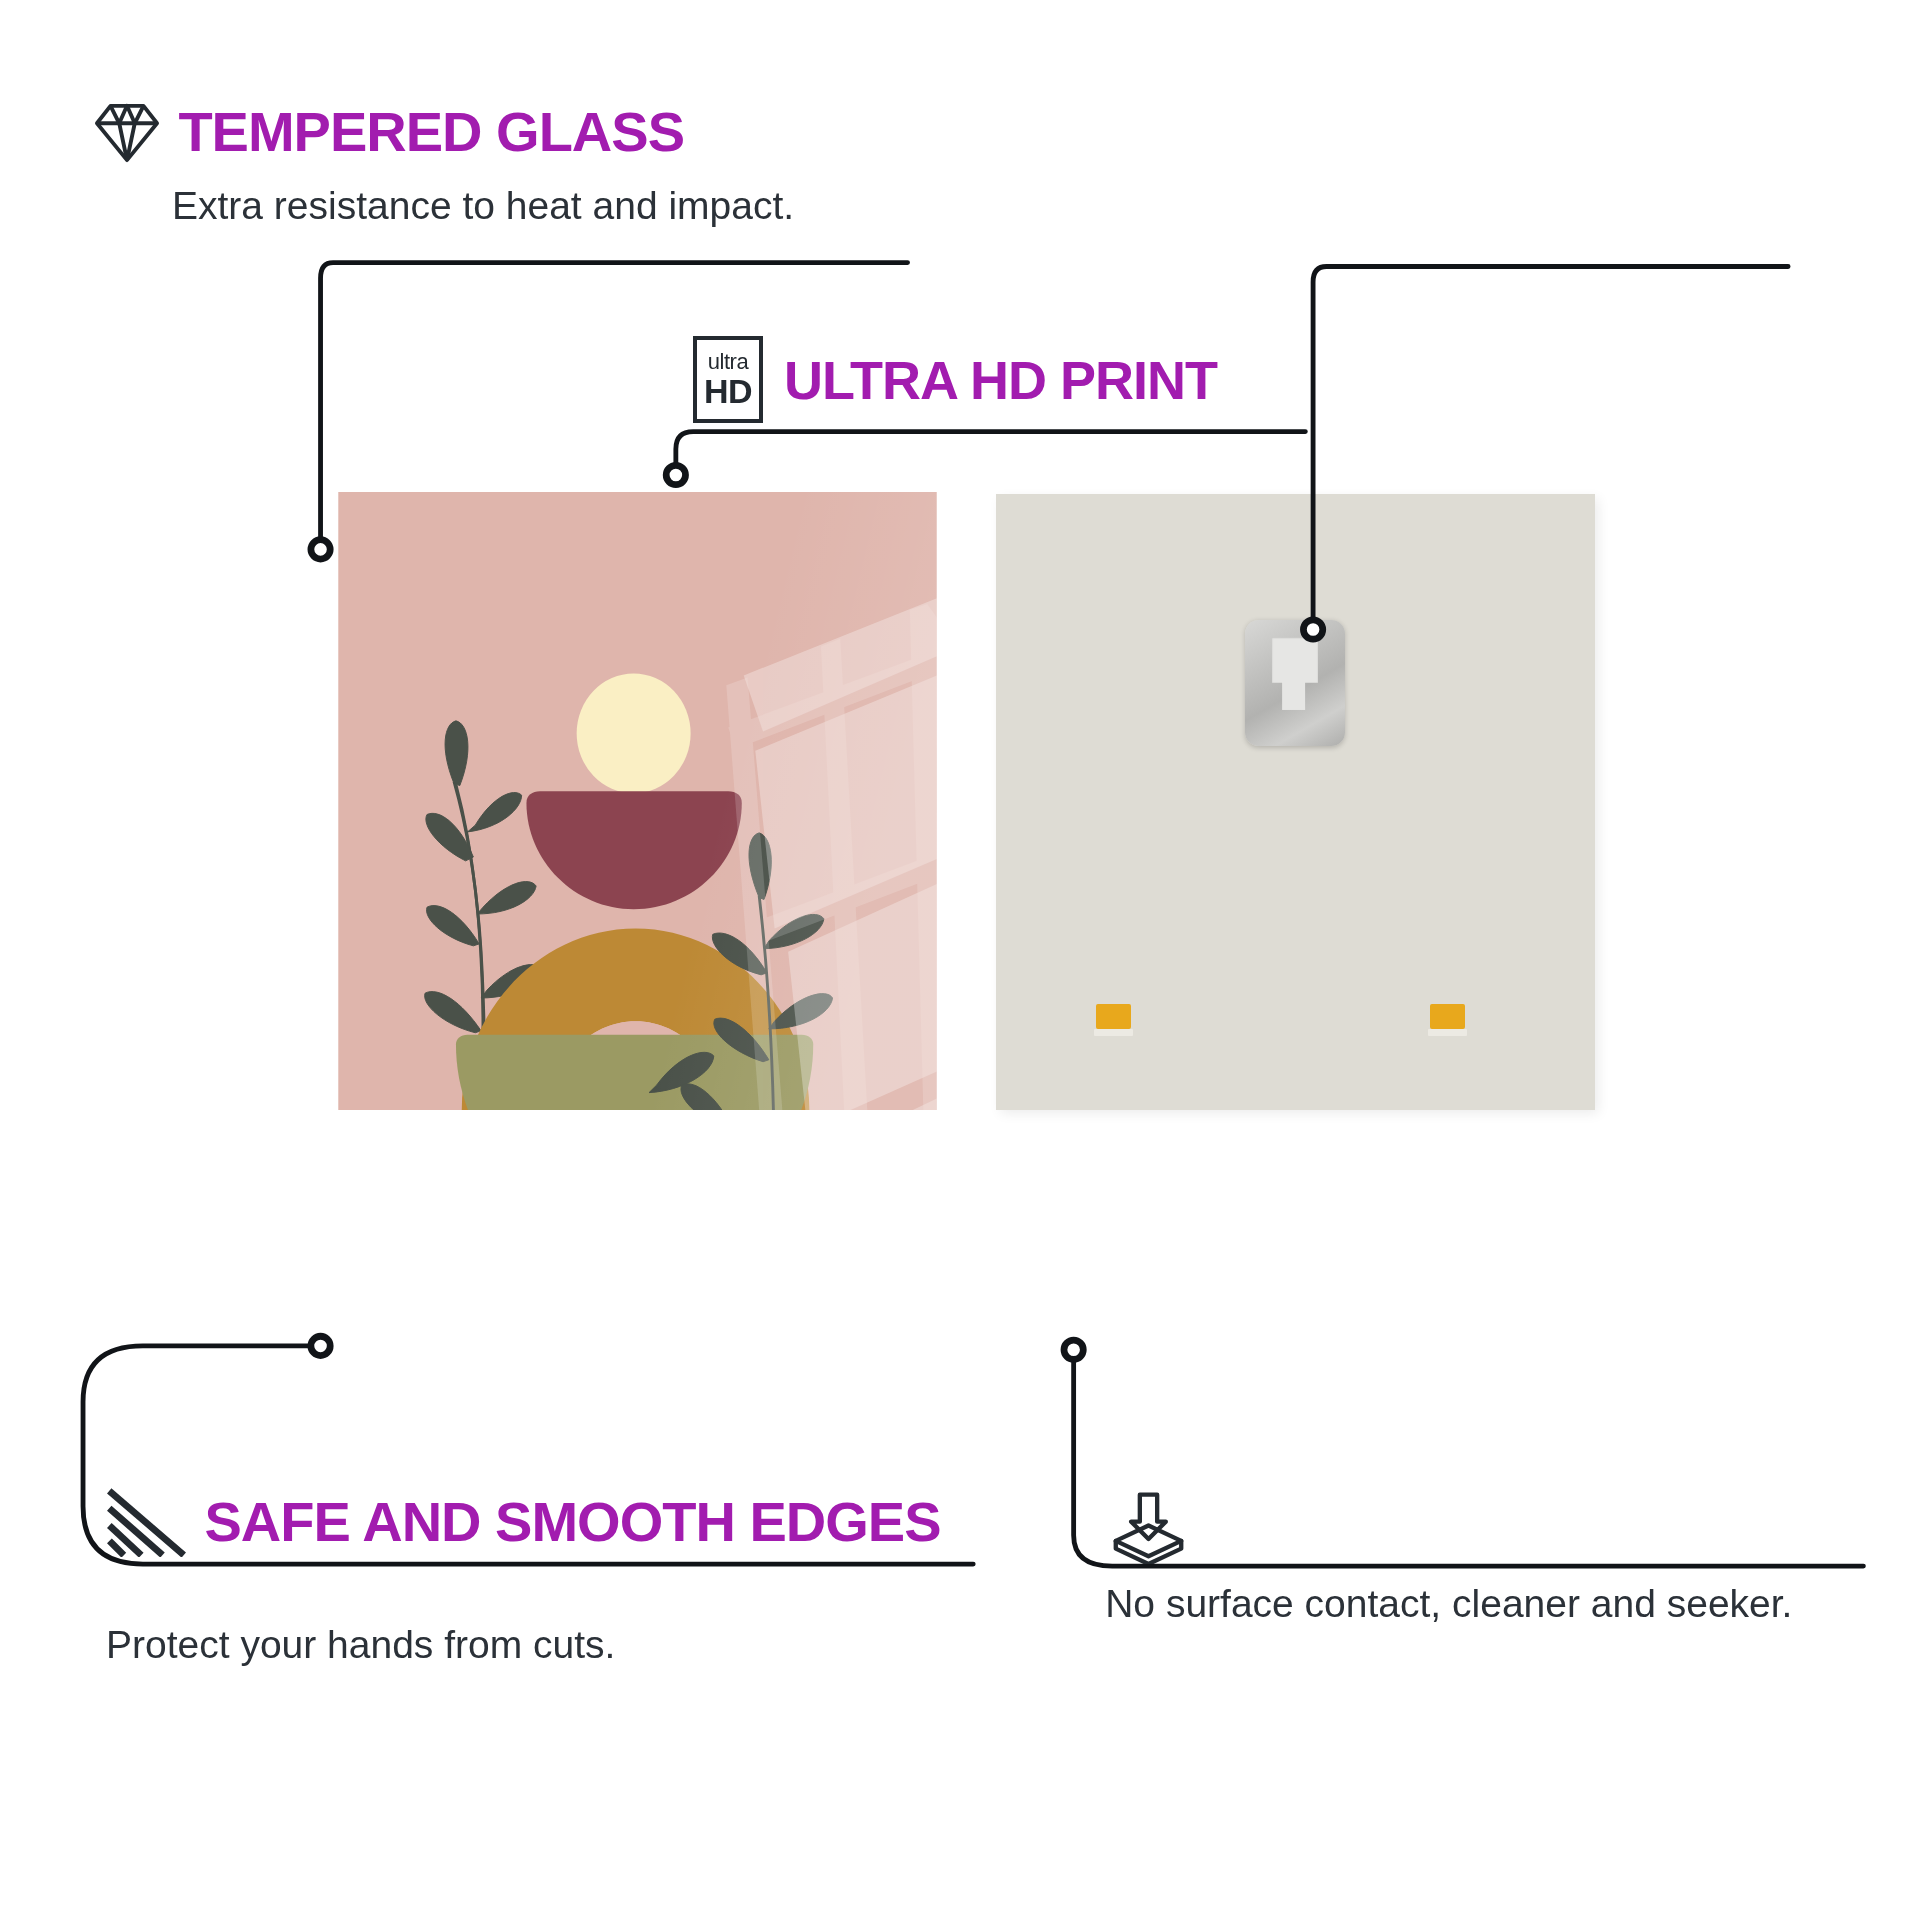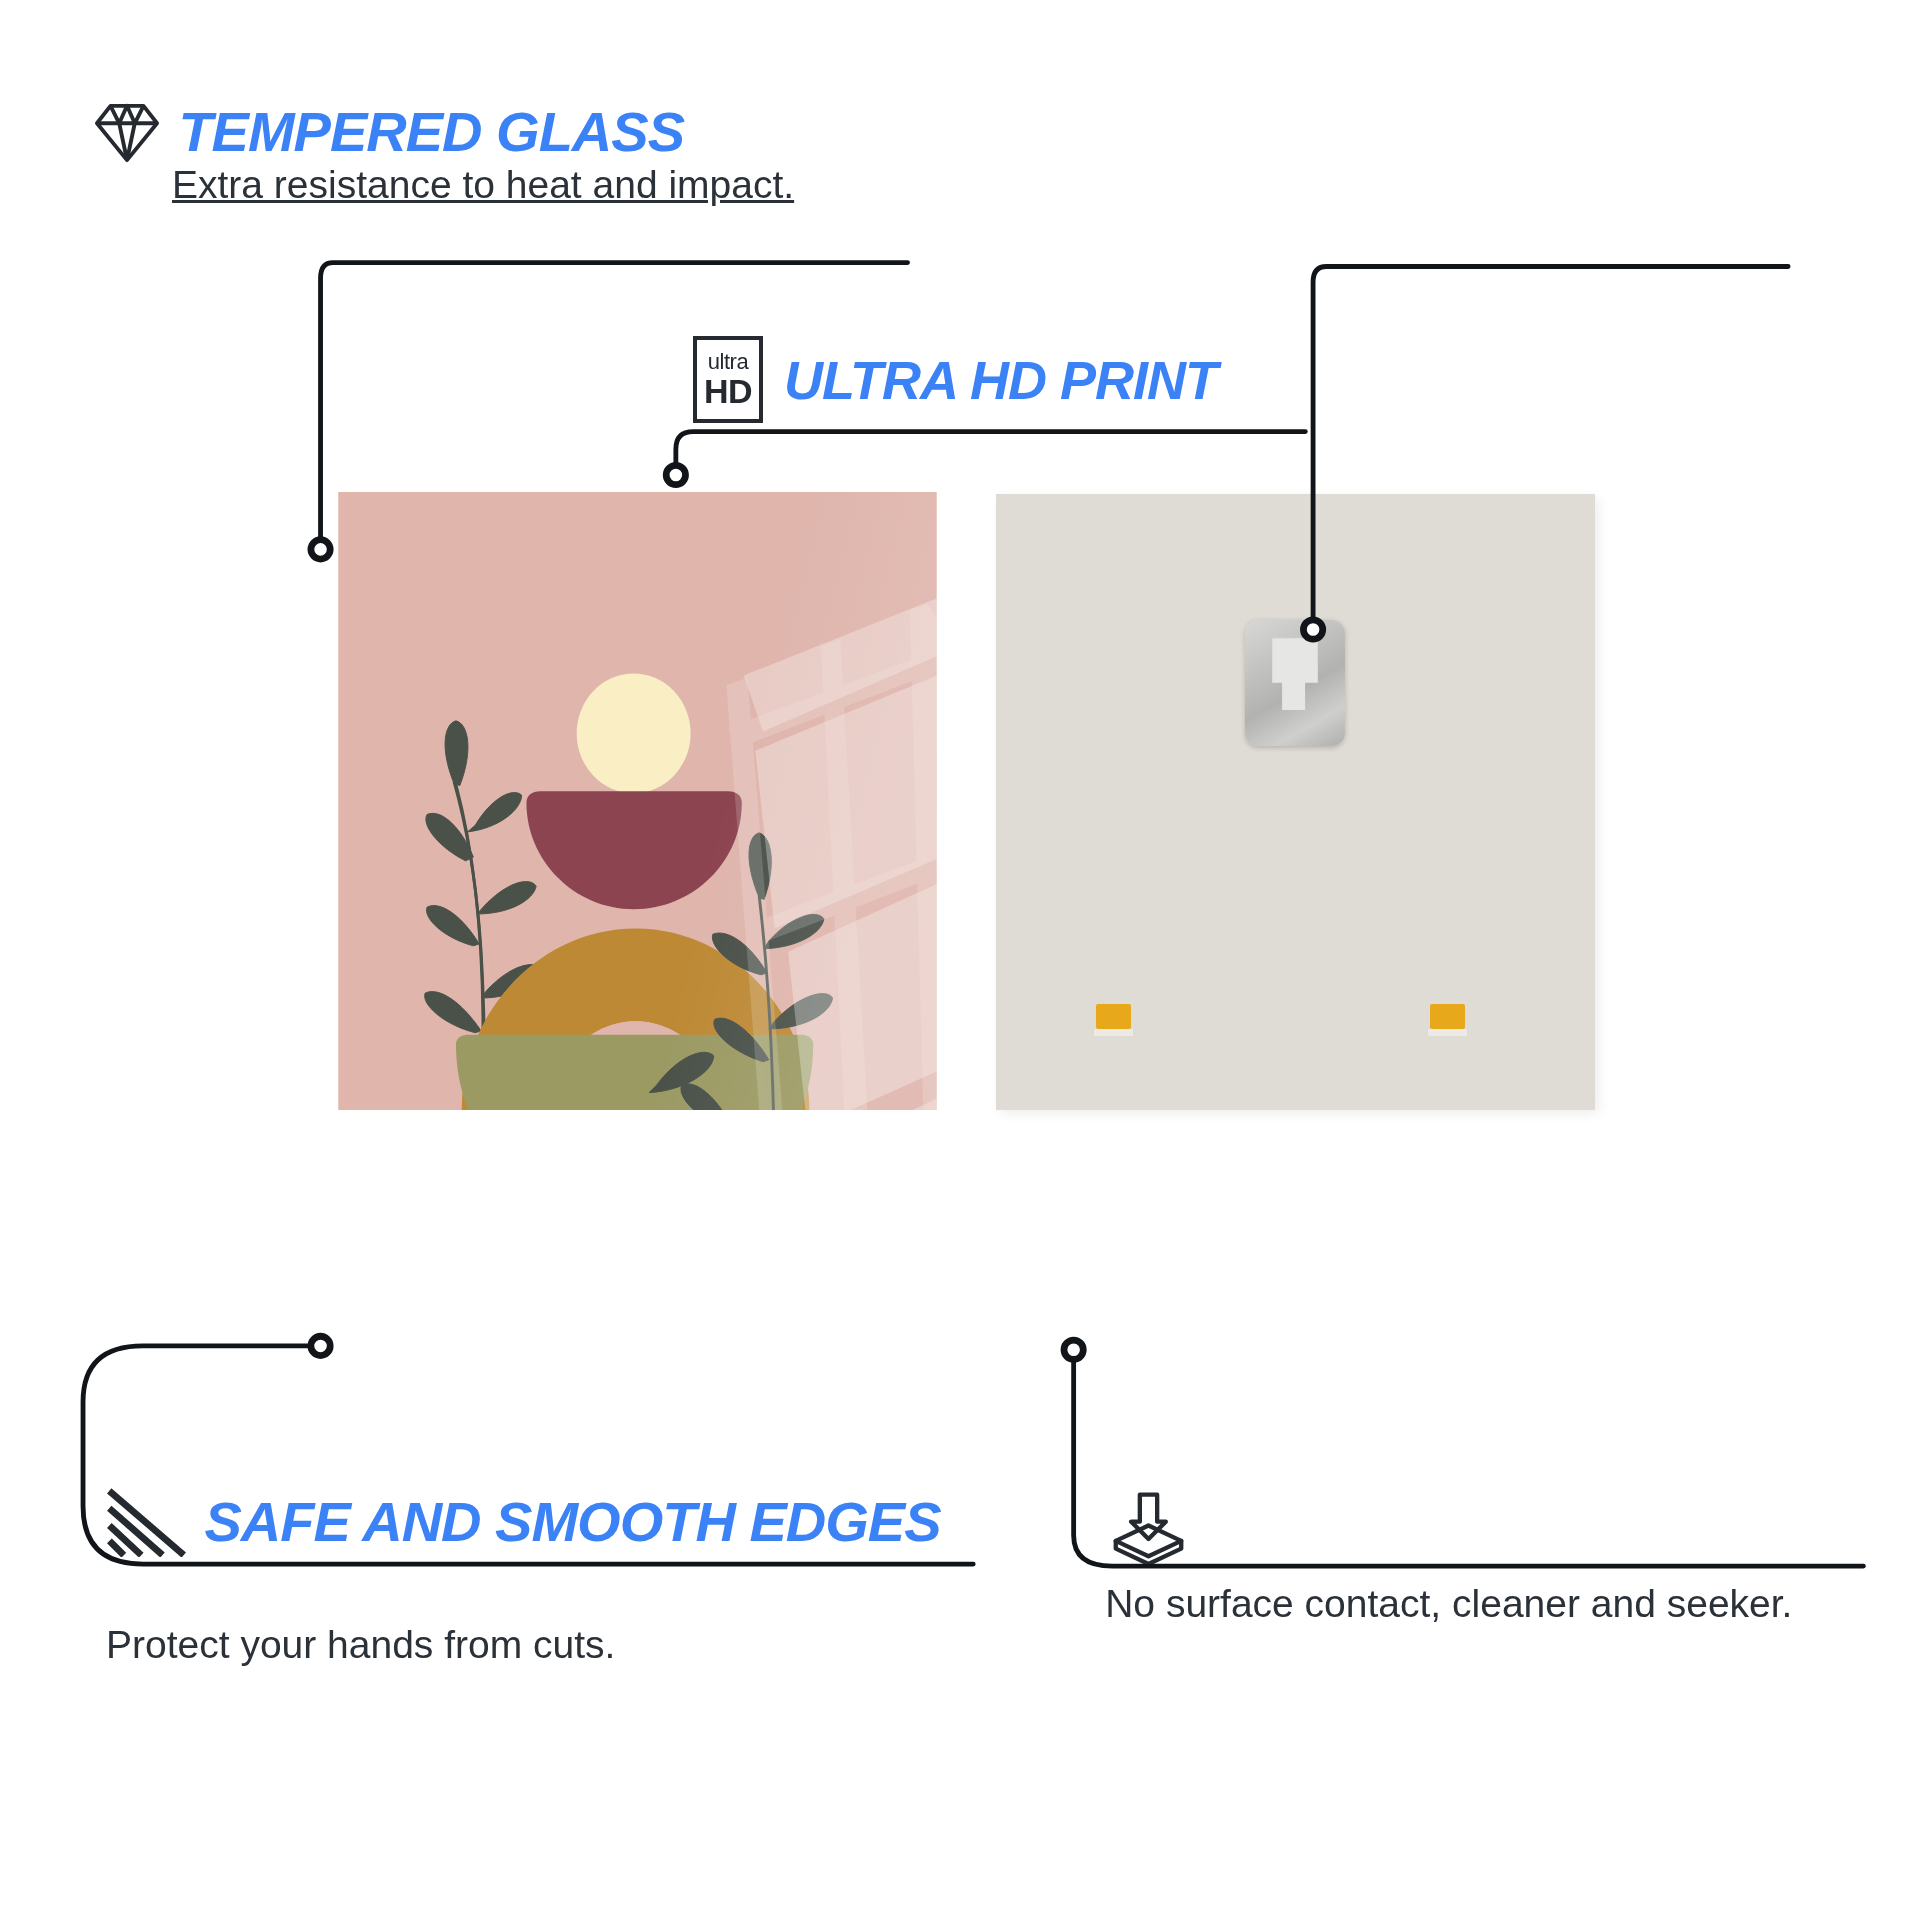--- a/index.html
+++ b/index.html
@@ -11,30 +11,30 @@
     position:relative;
     color:#242a30;
   }
   .stage{position:absolute;inset:0;}
 
   
   .feature{position:absolute;display:flex;flex-direction:column;}
   .feat-head{display:flex;align-items:center;gap:17.4px;white-space:nowrap;}
   .feat-title{
     font-size:56px;font-weight:700;letter-spacing:-1px;
-    color:#3b82f6;line-height:1;font-style:italic;
+    color:#a21caf;line-height:1;
   }
   .feat-sub{
     font-size:39px;font-weight:400;color:#2b3138;line-height:1.1;
     white-space:nowrap;
   }
 
   
   #f-tempered{left:93px;top:100px;}
-  #f-tempered .feat-sub{margin-left:79px;text-decoration:underline;}
+  #f-tempered .feat-sub{margin-top:21px;margin-left:79px;}
 
   #f-brackets{left:1043px;top:100px;}
   #f-brackets .feat-sub{margin-top:21px;margin-left:174px;}
 
   #f-ultrahd{left:693px;top:336px;}
   #f-ultrahd .feat-head{gap:21px;}
   #f-ultrahd .feat-title{font-size:54px;}
   #f-ultrahd .feat-sub{margin-top:17.4px;margin-left:85px;font-size:37px;}
 
   #f-edges{left:106px;top:1487px;gap:48px;}

